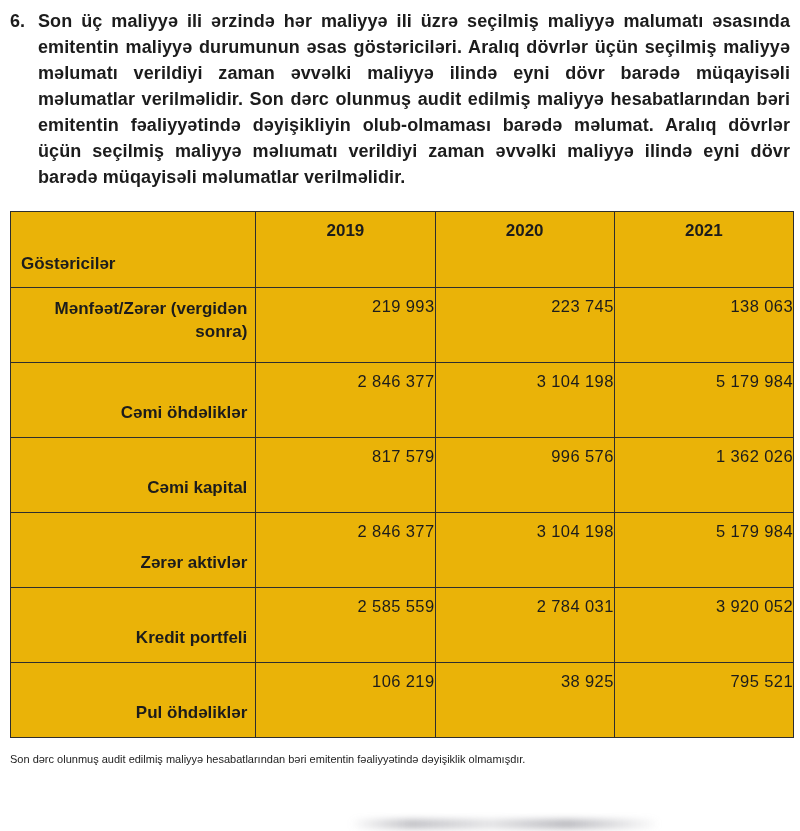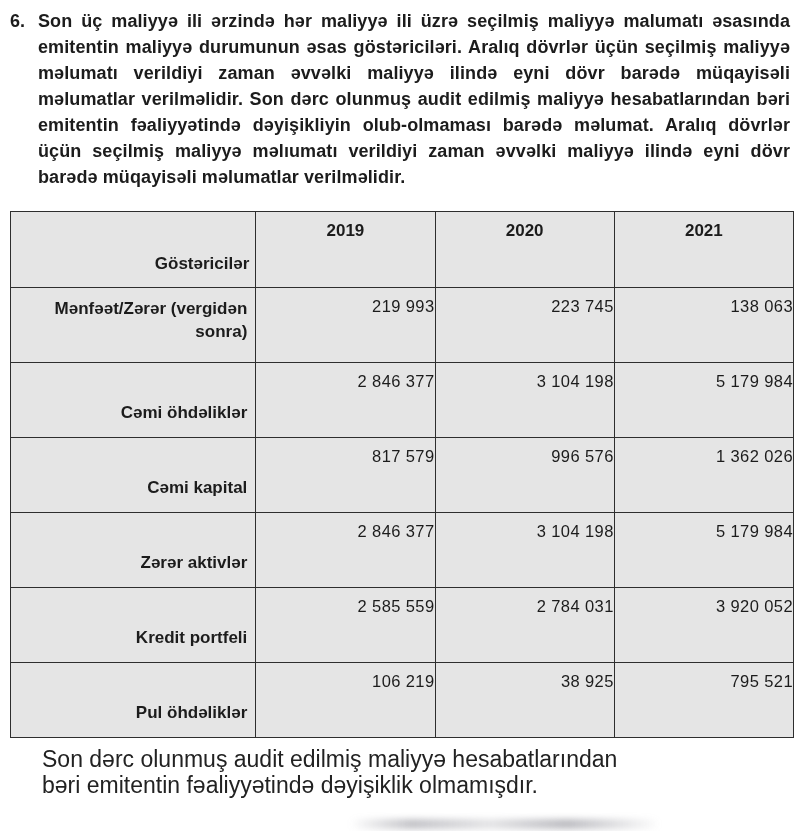--- a/index.html
+++ b/index.html
@@ -37,35 +37,35 @@
   }
   
   table.fin-table {
     border-collapse: collapse;
     width: 784px;
     margin-top: 21px;
     table-layout: fixed;
   }
   .fin-table th, .fin-table td {
     border: 1.6px solid #2e2e2e;
-    background: #e5e5e5;
+    background: #eab308;
   }
   col.c-label { width: 245px; }
   col.c-year  { width: 179px; }
   th.year-th {
     height: 76px;
     vertical-align: top;
     text-align: center;
     padding-top: 9px;
     font-size: 17px;
     font-weight: 700;
   }
   th.corner-th {
     vertical-align: bottom;
-    text-align: right;
+    text-align: left;
     padding: 0 6px 13px 10px;
     font-size: 17px;
     font-weight: 700;
   }
   td.label-td {
     height: 75px;
     vertical-align: bottom;
     text-align: right;
     padding: 0 8px 13px 10px;
     font-size: 17px;
@@ -80,26 +80,25 @@
     vertical-align: top;
     text-align: right;
     padding-top: 9px;
     font-size: 16.5px;
     font-weight: 400;
     letter-spacing: 0.4px;
   }
   
   .footer-note {
     margin-top: 8px;
-    font-size: 23px;
+    font-size: 11px;
     font-weight: 400;
     line-height: 26px;
     max-width: 600px;
     color: #222222;
-    margin-left: 32px;
   }
   
   .scan-artifact {
     position: absolute;
     left: 350px;
     bottom: 2px;
     width: 310px;
     height: 10px;
     background: linear-gradient(90deg,
       rgba(120,120,130,0.0) 0%,

